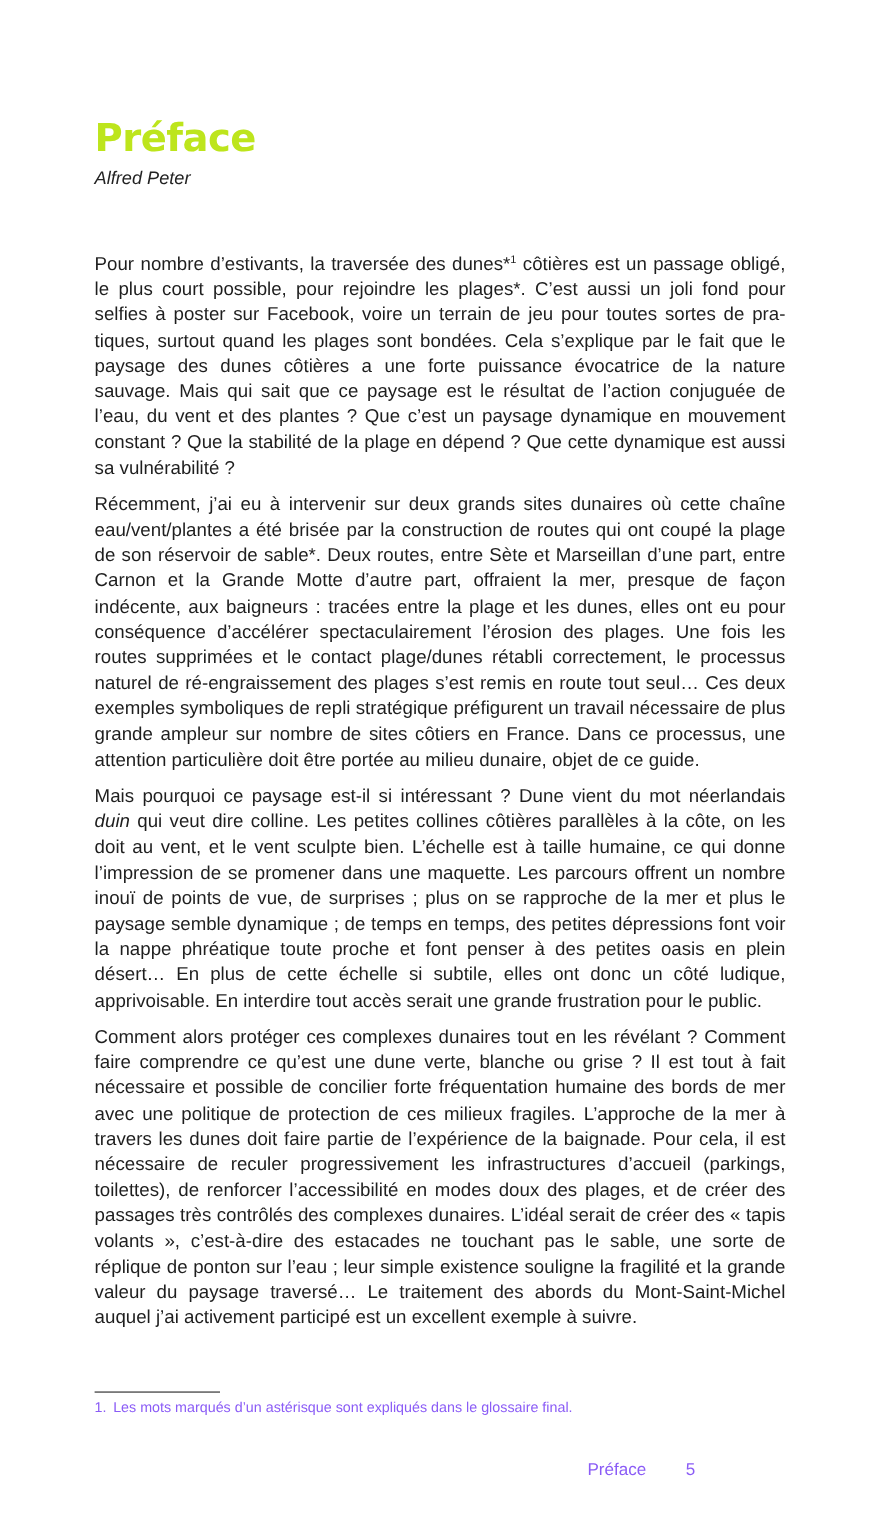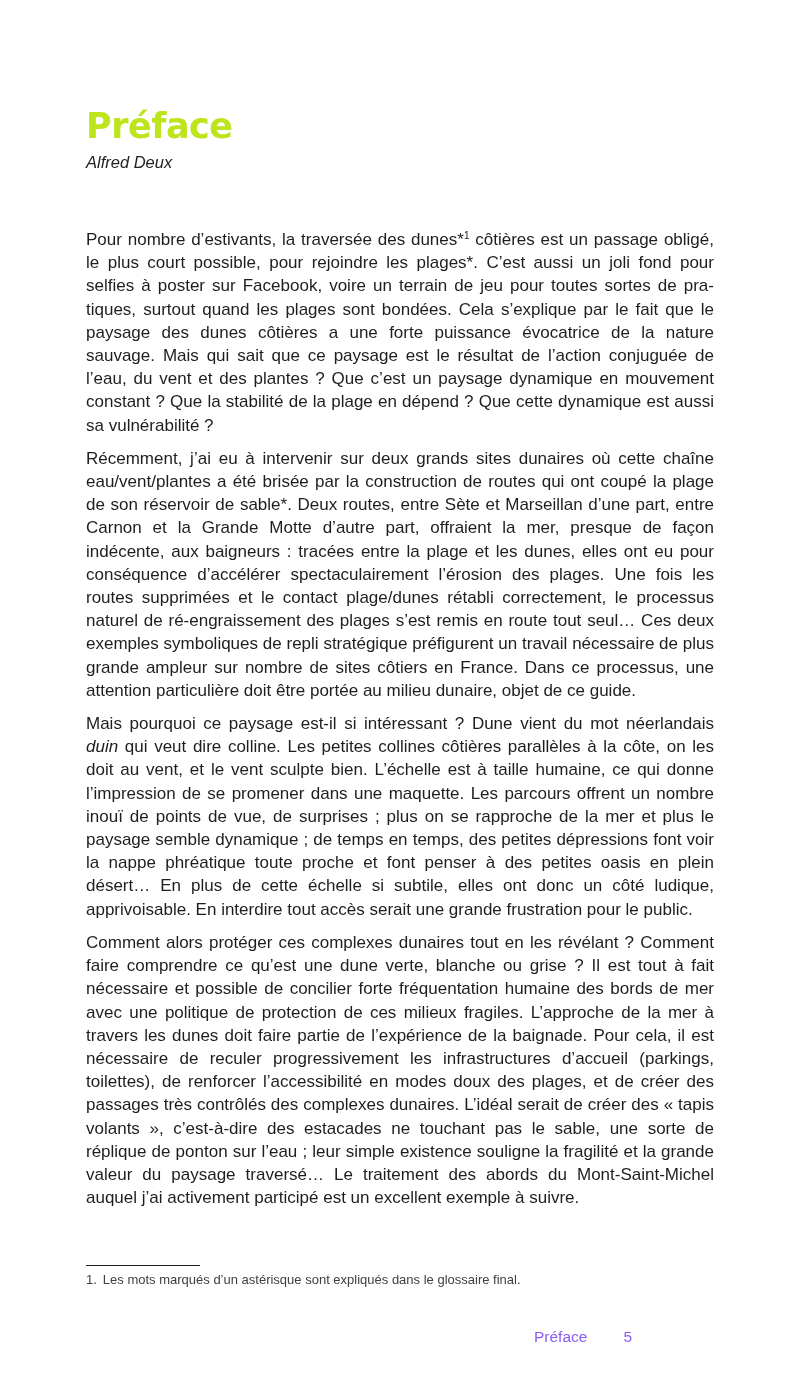--- a/index.html
+++ b/index.html
@@ -24,35 +24,35 @@
       hyphens: manual;
     }
     .body-text p { margin: 0 0 10px 0; }
     .body-text sup { font-size: 10px; line-height: 0; vertical-align: 6px; }
     .rule {
       position: absolute; left: 0; top: 1265px; width: 114px; height: 0;
       border-top: 1.5px solid #222;
     }
     .footnote {
       position: absolute; left: 0; top: 1272px;
-      font-size: 13px; color: #404040;
+      font-size: 13px; color: #8b5cf6;
     }
     .footnote .num { margin-right: 6px; }
     .footer {
       position: absolute; left: 534px; top: 1328px;
       font-size: 15.5px; color: #8b5cf6; white-space: nowrap;
     }
     .footer .pnum { margin-left: 36px; }
   </style>
 </head>
 <body>
 
 <div class="page">
   <h1 class="title">Préface</h1>
-  <div class="author">Alfred Deux</div>
+  <div class="author">Alfred Peter</div>
 
   <div class="body-text">
     <p><span>Pour nombre d’estivants, la traversée des dunes*</span><sup>1</sup><span> côtières est un passage obligé, le plus court possible, pour rejoindre les plages*. C’est aussi un joli fond pour selfies à poster sur Facebook, voire un terrain de jeu pour toutes sortes de pra­tiques, surtout quand les plages sont bondées. Cela s’explique par le fait que le paysage des dunes côtières a une forte puissance évocatrice de la nature sauvage. Mais qui sait que ce paysage est le résultat de l’action conjuguée de l’eau, du vent et des plantes ? Que c’est un paysage dynamique en mouvement constant ? Que la stabilité de la plage en dépend ? Que cette dynamique est aussi sa vulnérabilité ?</span></p>
     <p>Récemment, j’ai eu à intervenir sur deux grands sites dunaires où cette chaîne eau/vent/plantes a été brisée par la construction de routes qui ont coupé la plage de son réservoir de sable*. Deux routes, entre Sète et Marseillan d’une part, entre Carnon et la Grande Motte d’autre part, offraient la mer, presque de façon indécente, aux baigneurs : tracées entre la plage et les dunes, elles ont eu pour conséquence d’accélérer spectaculairement l’érosion des plages. Une fois les routes supprimées et le contact plage/dunes rétabli correctement, le processus naturel de ré-engraissement des plages s’est remis en route tout seul… Ces deux exemples symboliques de repli stratégique préfigurent un tra­vail nécessaire de plus grande ampleur sur nombre de sites côtiers en France. Dans ce processus, une attention particulière doit être portée au milieu dunaire, objet de ce guide.</p>
     <p><span>Mais pourquoi ce paysage est-il si intéressant ? Dune vient du mot néerlandais </span><em>duin</em><span> qui veut dire colline. Les petites collines côtières parallèles à la côte, on les doit au vent, et le vent sculpte bien. L’échelle est à taille humaine, ce qui donne l’impression de se promener dans une maquette. Les parcours offrent un nombre inouï de points de vue, de surprises ; plus on se rapproche de la mer et plus le paysage semble dynamique ; de temps en temps, des petites dépressions font voir la nappe phréatique toute proche et font penser à des petites oasis en plein désert… En plus de cette échelle si subtile, elles ont donc un côté ludique, apprivoisable. En interdire tout accès serait une grande frustration pour le public.</span></p>
     <p>Comment alors protéger ces complexes dunaires tout en les révélant ? Comment faire comprendre ce qu’est une dune verte, blanche ou grise ? Il est tout à fait nécessaire et possible de concilier forte fréquentation humaine des bords de mer avec une politique de protection de ces milieux fragiles. L’approche de la mer à travers les dunes doit faire partie de l’expérience de la baignade. Pour cela, il est nécessaire de reculer progressivement les infrastructures d’accueil (parkings, toilettes), de renforcer l’accessibilité en modes doux des plages, et de créer des passages très contrôlés des complexes dunaires. L’idéal serait de créer des « tapis volants », c’est-à-dire des esta­cades ne touchant pas le sable, une sorte de réplique de ponton sur l’eau ; leur simple existence souligne la fragilité et la grande valeur du paysage tra­versé… Le traitement des abords du Mont-Saint-Michel auquel j’ai activement participé est un excellent exemple à suivre.</p>
   </div>
 
   <div class="rule"></div>
   <div class="footnote"><span class="num">1.</span><span>Les mots marqués d’un astérisque sont expliqués dans le glossaire final.</span></div>

